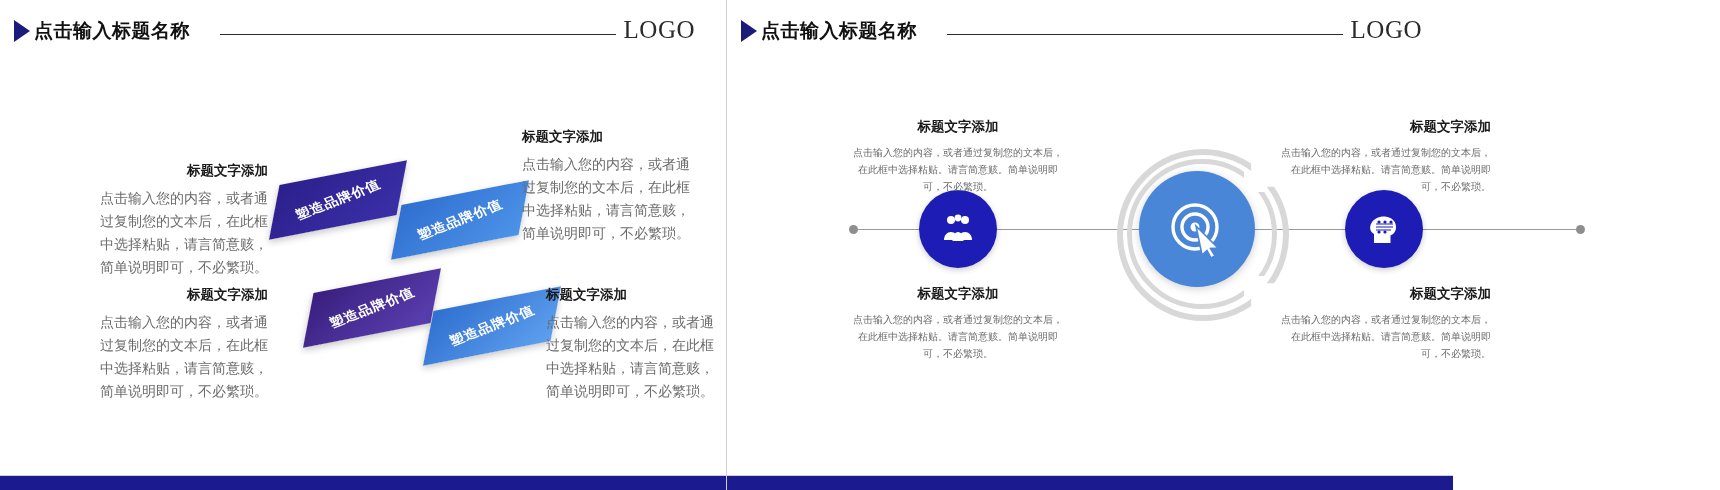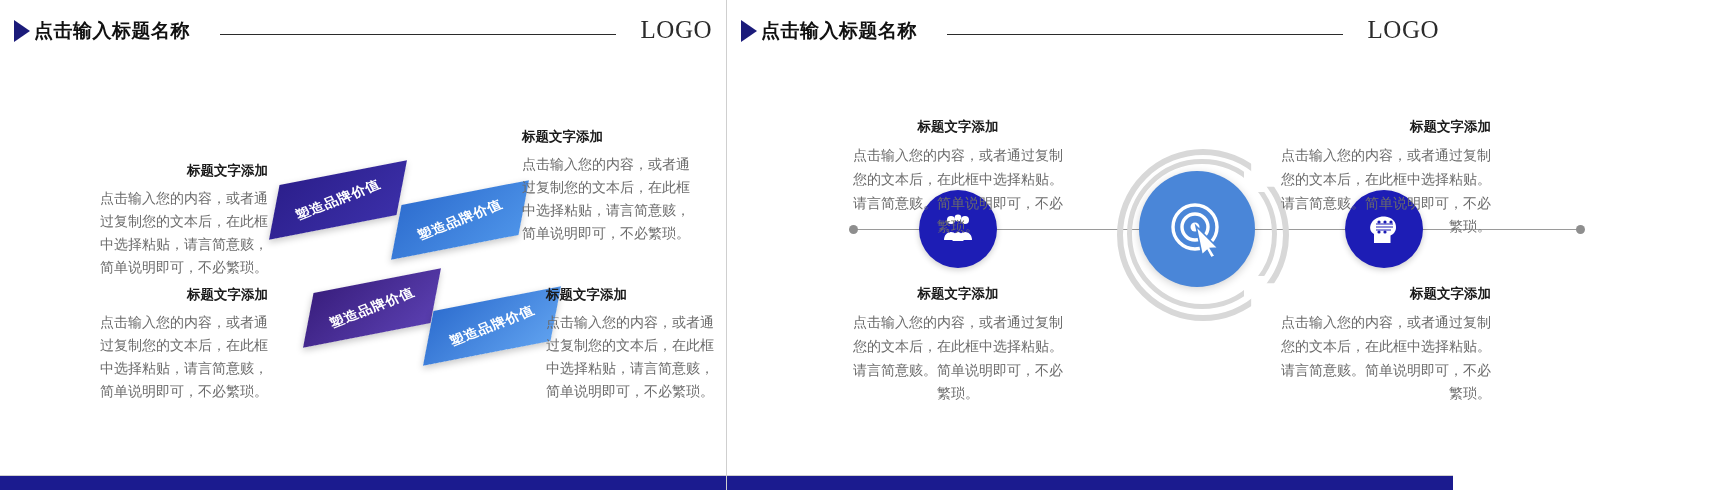--- a/index.html
+++ b/index.html
@@ -61,21 +61,21 @@
   .header-rule {
     position: absolute;
     left: 206px;
     right: 96px;
     top: 16px;
     height: 1px;
     background: #2b2b2b;
   }
   .header-logo {
     position: absolute;
-    right: 0;
+    right: 17px;
     top: -2px;
     font-size: 25px;
     color: #2b2b2b;
     letter-spacing: 0.5px;
     font-family: "Liberation Serif", serif;
   }
 
   
   .footer-bar {
     position: absolute;
@@ -209,21 +209,21 @@
     width: 210px;
   }
   .sblock .s-title {
     font-size: 13.5px;
     font-weight: bold;
     color: #1a1a1a;
     margin-bottom: 8px;
     white-space: nowrap;
   }
   .sblock .s-body {
-    font-size: 14px;
+    font-size: 10px;
     line-height: 1.7;
     color: #6b6b6b;
   }
   .s1 { left: 853px; top: 118px; text-align: center; }
   .s2 { left: 853px; top: 285px; text-align: center; }
   .s3 { left: 1281px; top: 118px; text-align: right; }
   .s4 { left: 1281px; top: 285px; text-align: right; }
 </style>
 </head>
 <body>

